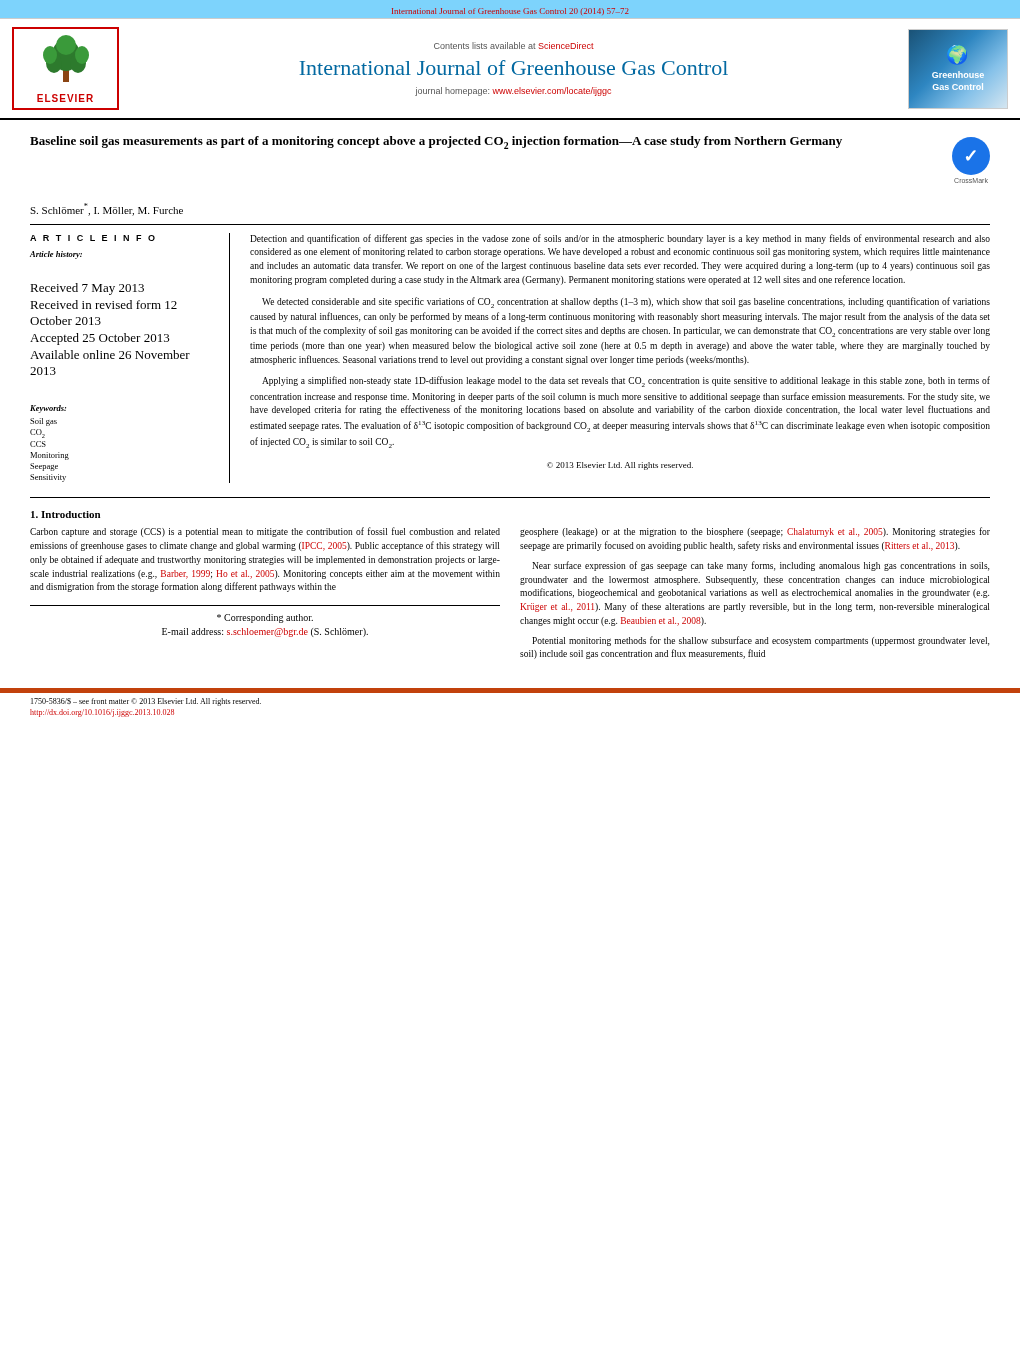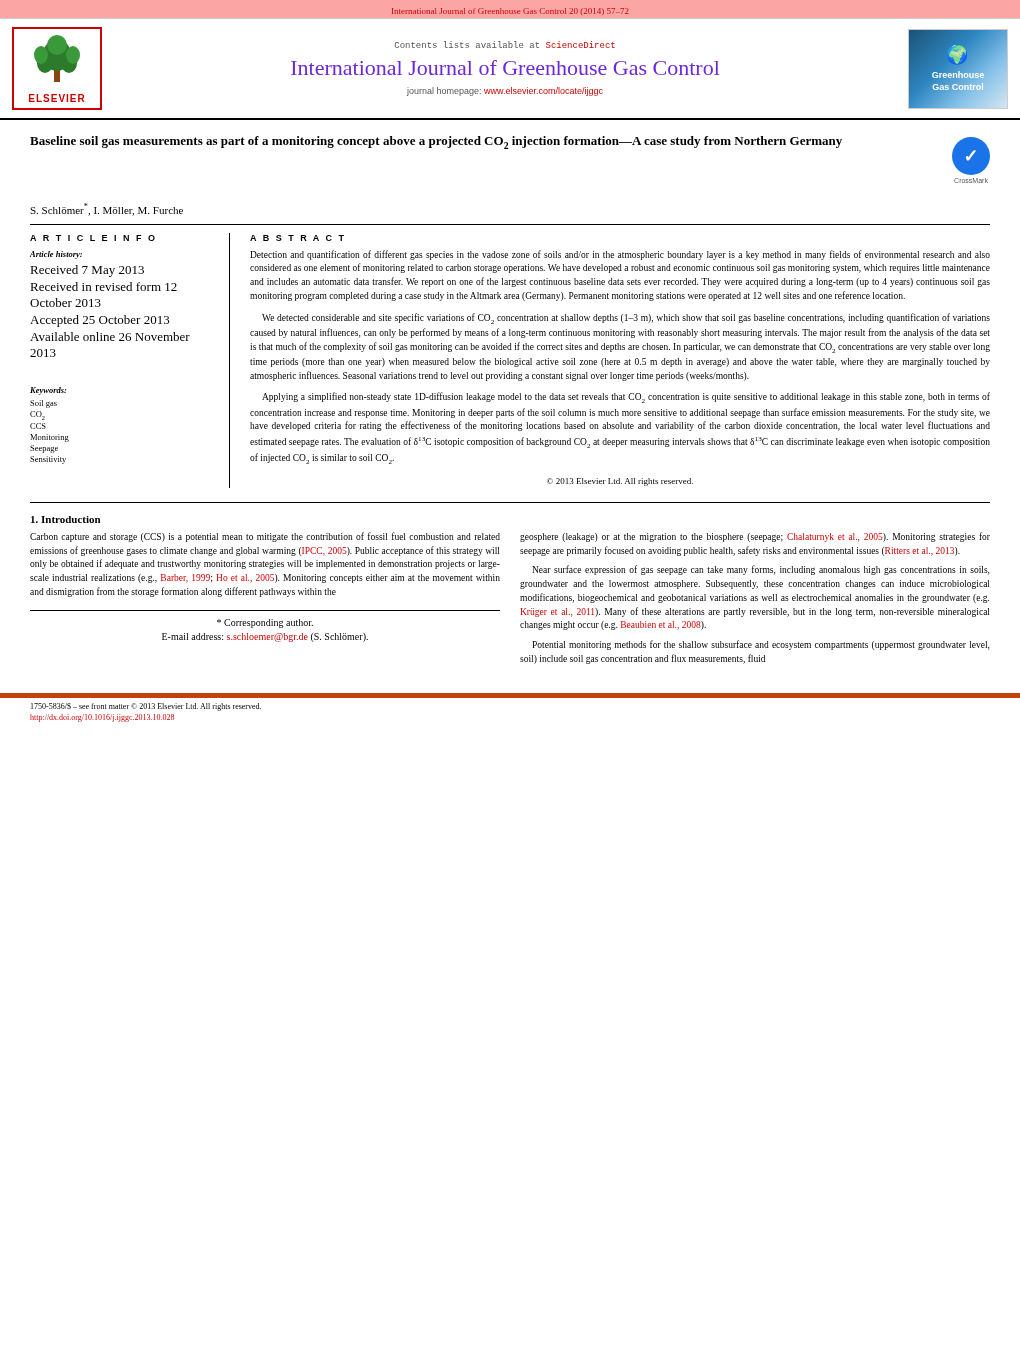--- a/index.html
+++ b/index.html
@@ -14,37 +14,37 @@
     }
     .page {
       width: 1020px;
       min-height: 1351px;
       background: #fff;
       position: relative;
     }
 
     
     .journal-header-bar {
-      background: #fca5a5;
+      background: #7dd3fc;
       text-align: center;
       padding: 6px 12px 2px;
       font-size: 9px;
       color: #c00;
       border-bottom: 1px solid #ccc;
     }
 
     
     .header-section {
       display: flex;
       align-items: center;
       border-bottom: 2px solid #000;
       padding: 8px 12px;
     }
     .elsevier-logo {
-      width: 90px;
+      width: 107px;
       flex-shrink: 0;
       margin-right: 10px;
     }
     .elsevier-logo-inner {
       border: 2px solid #c00;
       padding: 4px;
       text-align: center;
     }
     .elsevier-tree {
       width: 60px;
@@ -59,30 +59,30 @@
       letter-spacing: 1px;
     }
     .header-center {
       flex: 1;
       text-align: center;
     }
     .contents-line {
       font-size: 9px;
       color: #555;
       margin-bottom: 4px;
-      font-family: Liberation Mono, monospace;
+      font-family: Liberation Sans, sans-serif;
     }
     .sciencedirect-link {
       color: #c00;
       text-decoration: none;
     }
     .journal-title {
       font-size: 22px;
       font-weight: normal;
-      color: #6d28d9;
+      color: #0369a1;
       font-family: 'Times New Roman', Times, serif;
       line-height: 1.2;
       margin-bottom: 4px;
     }
     .journal-homepage {
       font-size: 9px;
       color: #555;
       font-family: Arial, sans-serif;
     }
     .journal-homepage a {
@@ -194,21 +194,21 @@
       text-transform: uppercase;
       color: #000;
       margin-bottom: 6px;
       font-family: Arial, sans-serif;
     }
     .info-group-label {
       font-size: 8.5px;
       font-style: italic;
       font-weight: bold;
       color: #000;
-      margin-bottom: 3px;
+      margin-bottom: 21px;
     }
     .info-date-item {
       font-size: 13px;
       color: #000;
       margin-bottom: 1px;
     }
     .keywords-title {
       font-size: 8.5px;
       font-style: italic;
       font-weight: bold;
@@ -398,21 +398,20 @@
         <div class="keywords-title">Keywords:</div>
         <div class="keyword-item">Soil gas</div>
         <div class="keyword-item">CO<sub>2</sub></div>
         <div class="keyword-item">CCS</div>
         <div class="keyword-item">Monitoring</div>
         <div class="keyword-item">Seepage</div>
         <div class="keyword-item">Sensitivity</div>
       </div>
 
       <div class="abstract-col">
-        <div class="section-header-label">A B S T R A C T</div>
         <div class="abstract-text">
           <p>Detection and quantification of different gas species in the vadose zone of soils and/or in the atmospheric boundary layer is a key method in many fields of environmental research and also considered as one element of monitoring related to carbon storage operations. We have developed a robust and economic continuous soil gas monitoring system, which requires little maintenance and includes an automatic data transfer. We report on one of the largest continuous baseline data sets ever recorded. They were acquired during a long-term (up to 4 years) continuous soil gas monitoring program completed during a case study in the Altmark area (Germany). Permanent monitoring stations were operated at 12 well sites and one reference location.</p>
           <p class="indent">We detected considerable and site specific variations of CO<sub>2</sub> concentration at shallow depths (1–3 m), which show that soil gas baseline concentrations, including quantification of variations caused by natural influences, can only be performed by means of a long-term continuous monitoring with reasonably short measuring intervals. The major result from the analysis of the data set is that much of the complexity of soil gas monitoring can be avoided if the correct sites and depths are chosen. In particular, we can demonstrate that CO<sub>2</sub> concentrations are very stable over long time periods (more than one year) when measured below the biological active soil zone (here at 0.5 m depth in average) and above the water table, where they are marginally touched by atmospheric influences. Seasonal variations trend to level out providing a constant signal over longer time periods (weeks/months).</p>
           <p class="indent">Applying a simplified non-steady state 1D-diffusion leakage model to the data set reveals that CO<sub>2</sub> concentration is quite sensitive to additional leakage in this stable zone, both in terms of concentration increase and response time. Monitoring in deeper parts of the soil column is much more sensitive to additional seepage than surface emission measurements. For the study site, we have developed criteria for rating the effectiveness of the monitoring locations based on absolute and variability of the carbon dioxide concentration, the local water level fluctuations and estimated seepage rates. The evaluation of δ<sup>13</sup>C isotopic composition of background CO<sub>2</sub> at deeper measuring intervals shows that δ<sup>13</sup>C can discriminate leakage even when isotopic composition of injected CO<sub>2</sub> is similar to soil CO<sub>2</sub>.</p>
           <div class="copyright-line">© 2013 Elsevier Ltd. All rights reserved.</div>
         </div>
       </div>
     </div>
 
     <hr class="section-divider">

